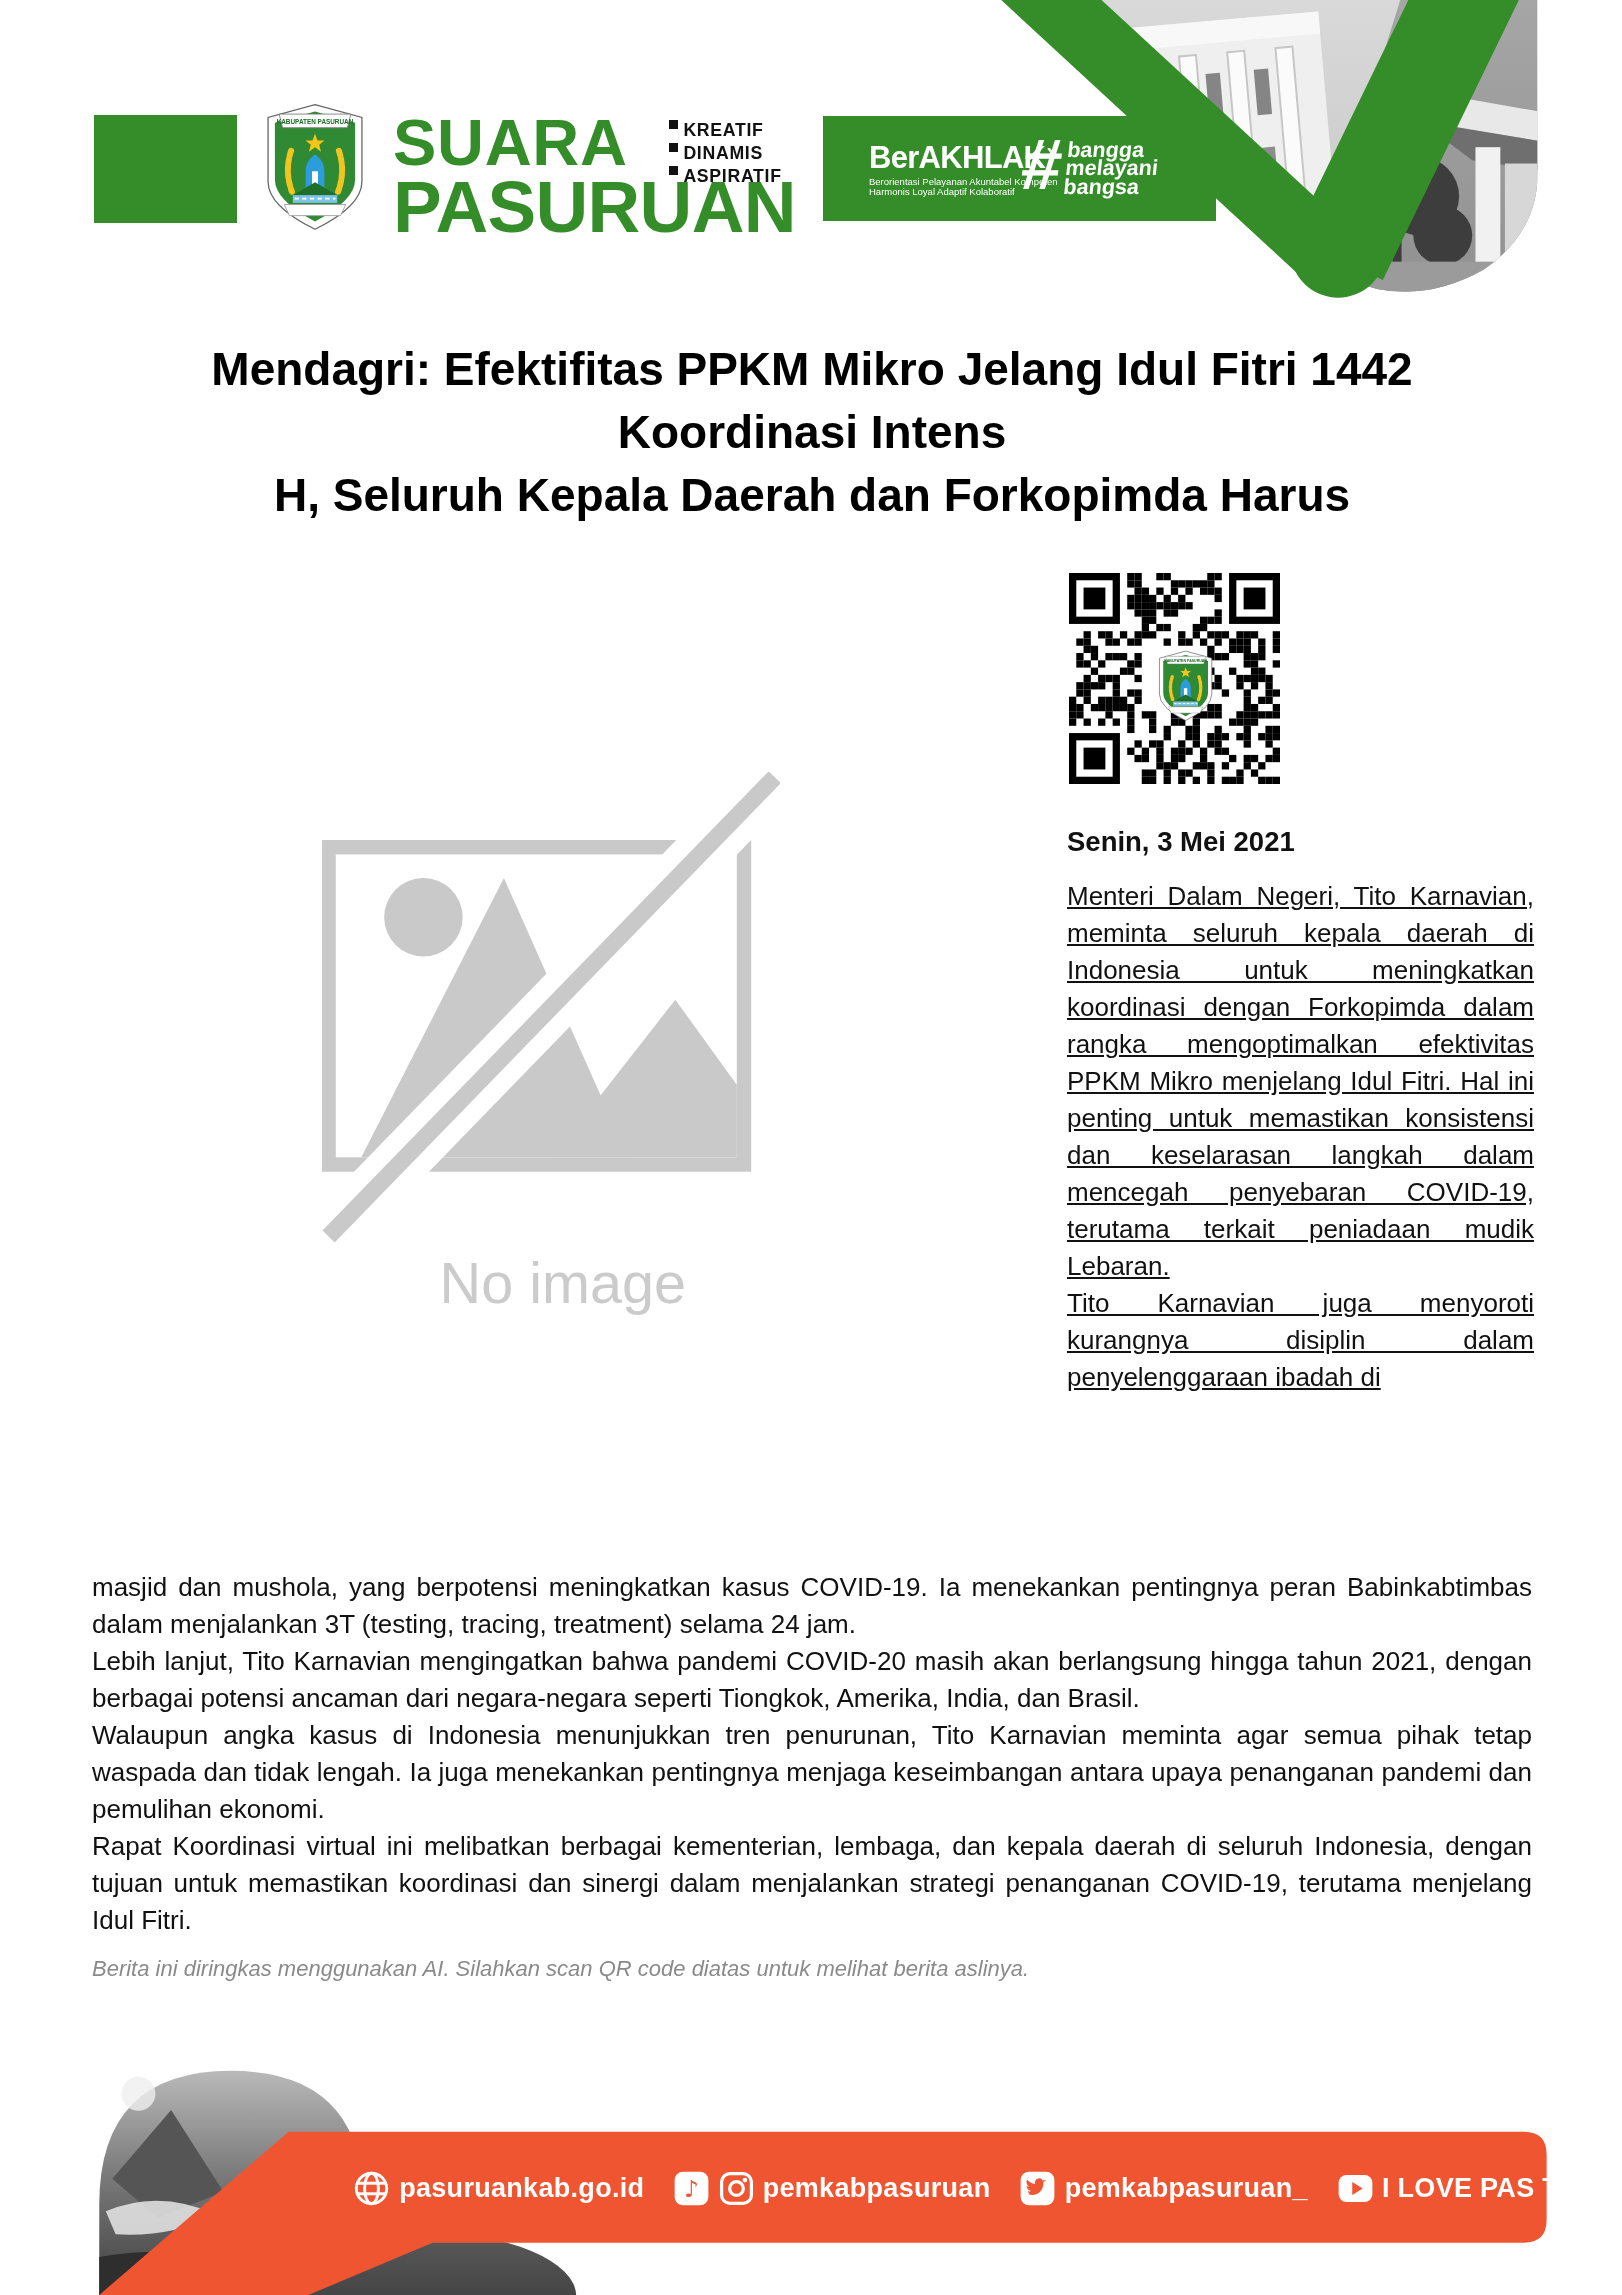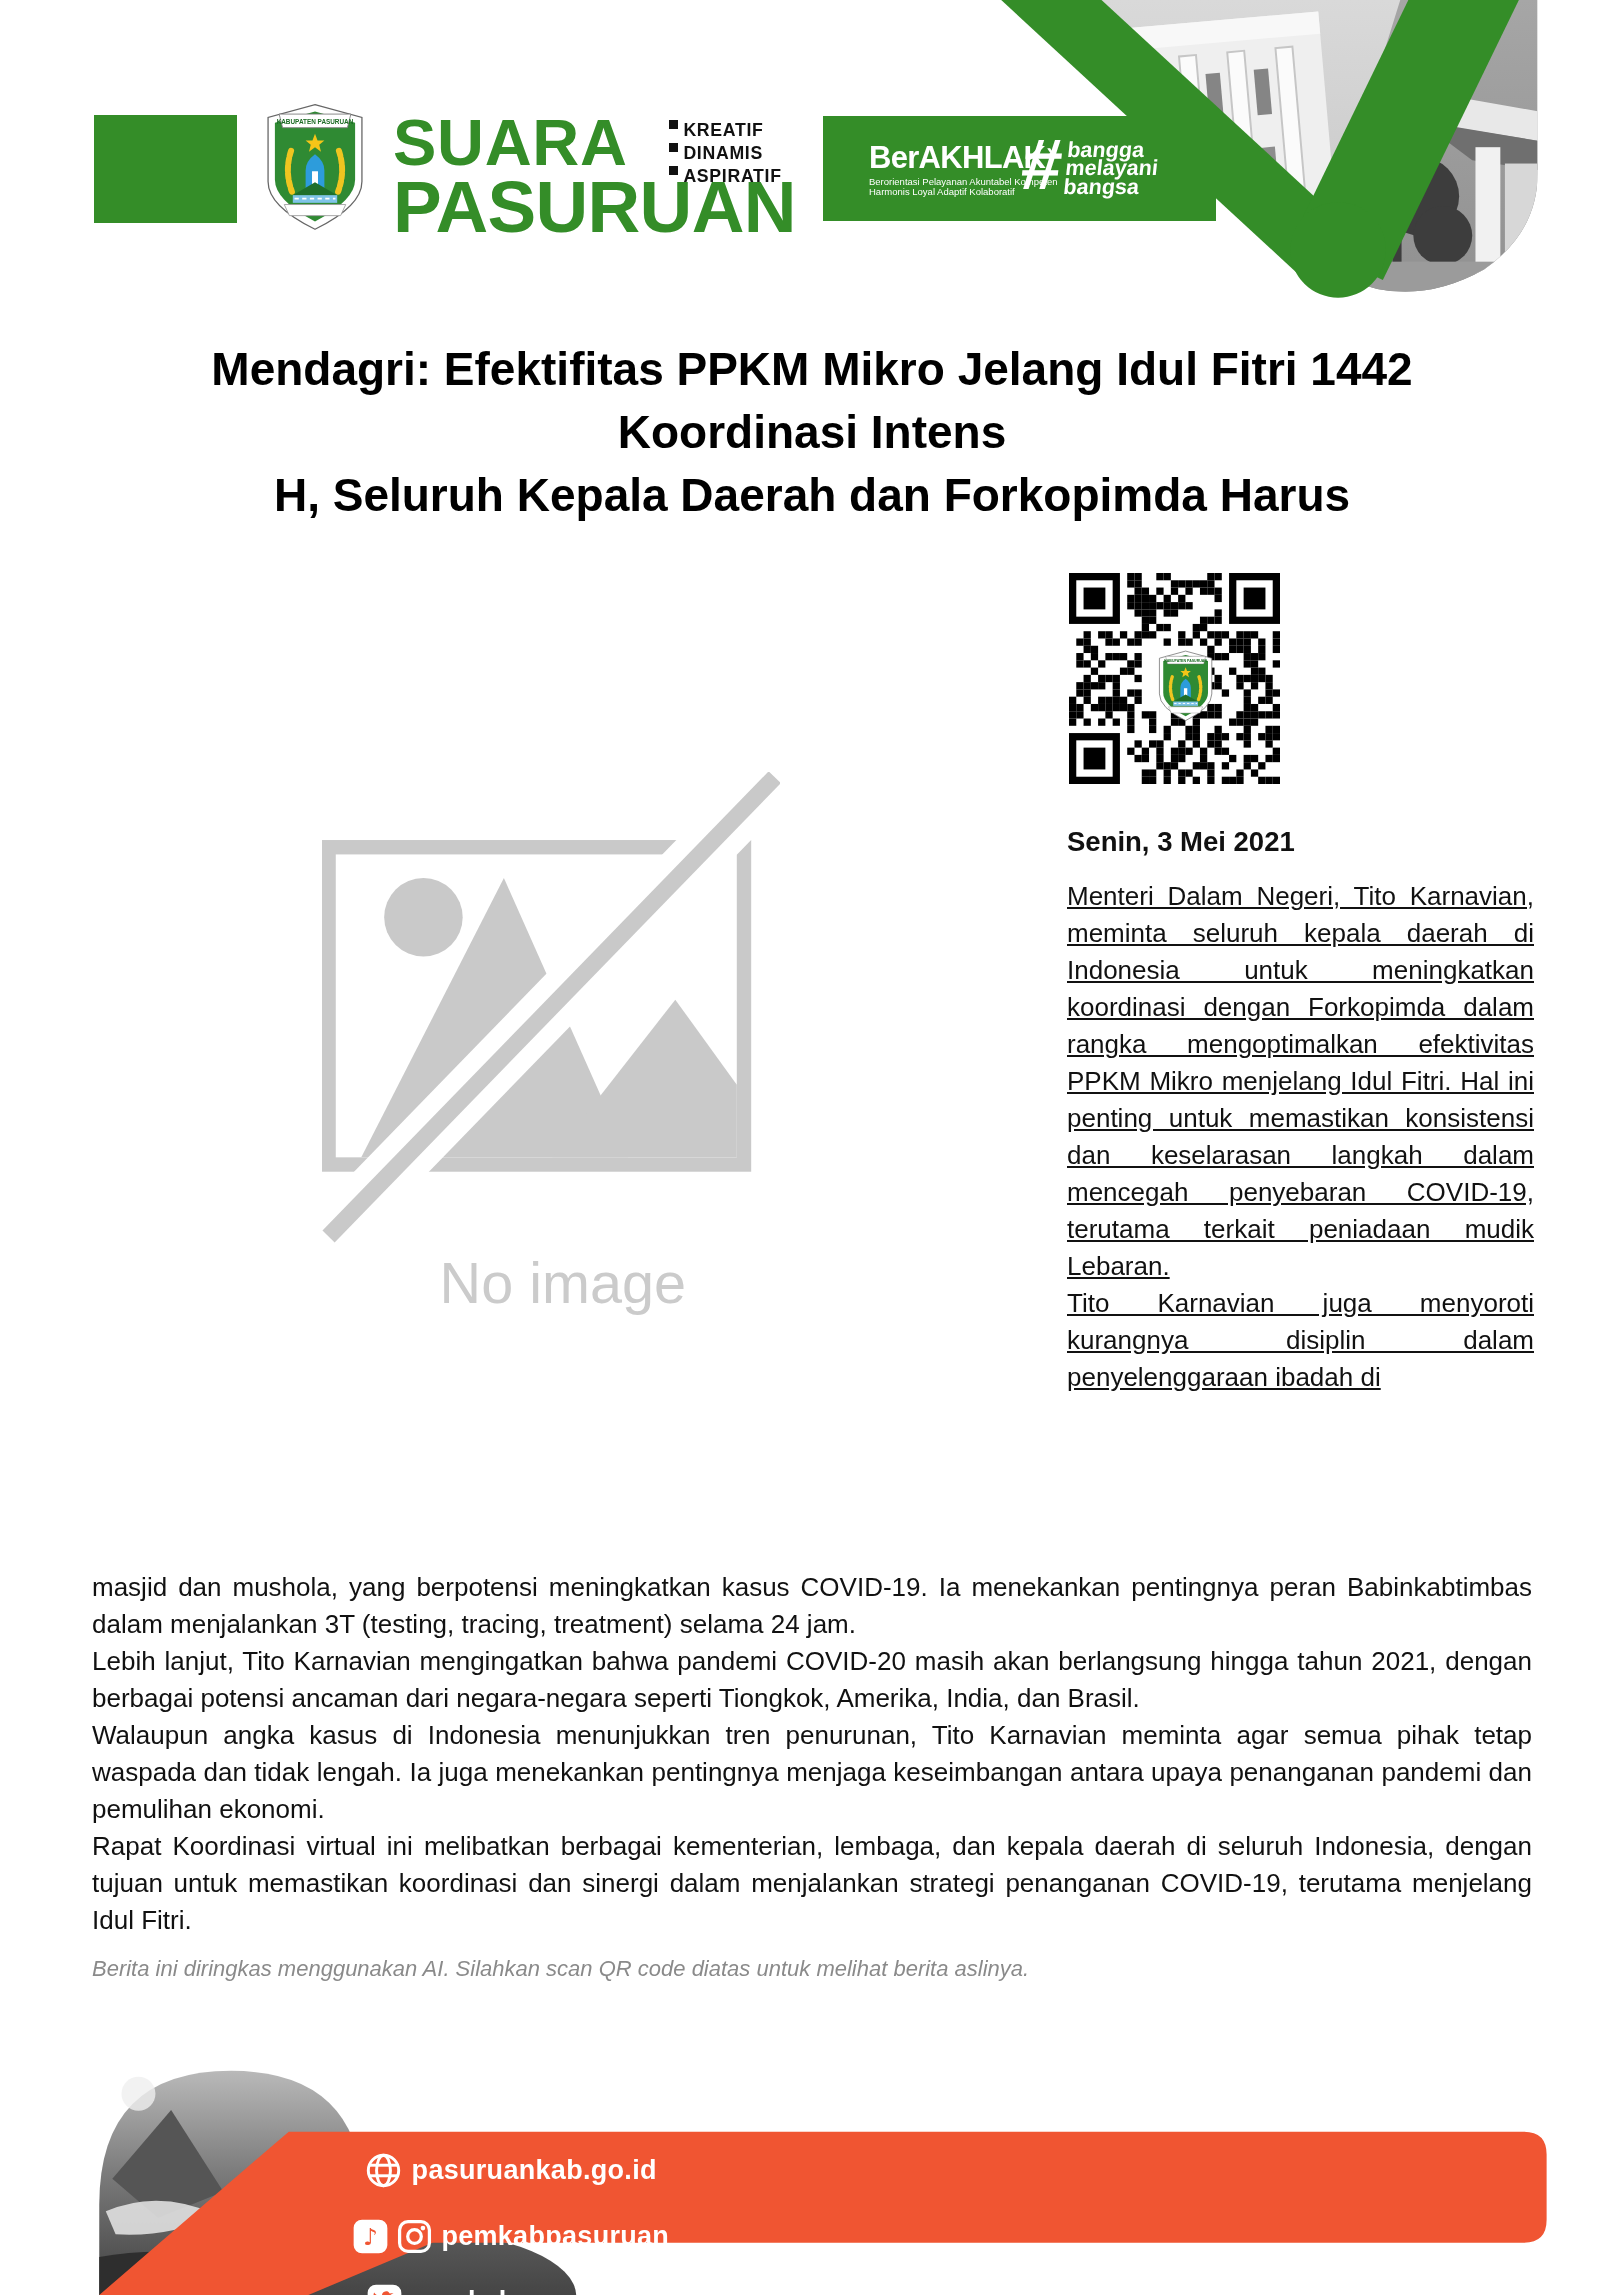--- a/index.html
+++ b/index.html
@@ -32,21 +32,21 @@
             font-size:46px;line-height:63px;color:#000;}
   .qr{left:1069px;top:573px;}
   .date{left:1067px;top:826px;font-size:27.5px;font-weight:bold;}
   .right-col{left:1067px;top:878px;width:467px;text-decoration:underline;}
   .right-col p, .fullwidth p{margin:0;font-size:26px;line-height:37px;text-align:justify;}
   .fullwidth{left:92px;top:1569px;width:1440px;}
   .footnote{margin-top:17px;font-size:22px;font-style:italic;color:#8a8a8a;text-align:left;}
   .placeholder{left:322px;top:772px;}
   
   .footer-svg{left:0;top:2048px;}
-  .footer-items{left:353px;top:2152px;height:72px;display:flex;align-items:center;gap:30px;color:#fff;flex-direction:column;}
+  .footer-items{left:353px;top:2152px;height:72px;display:flex;align-items:center;gap:30px;color:#fff;}
   .fitem{display:flex;align-items:center;gap:9.2px;}
   .fitem .lbl{font-size:27px;font-weight:bold;letter-spacing:0.3px;}
   .ficon{display:block;}
 </style>
 </head>
 <body>
 
 <div id="page">
 
   <svg width="0" height="0" style="position:absolute" aria-hidden="true">

